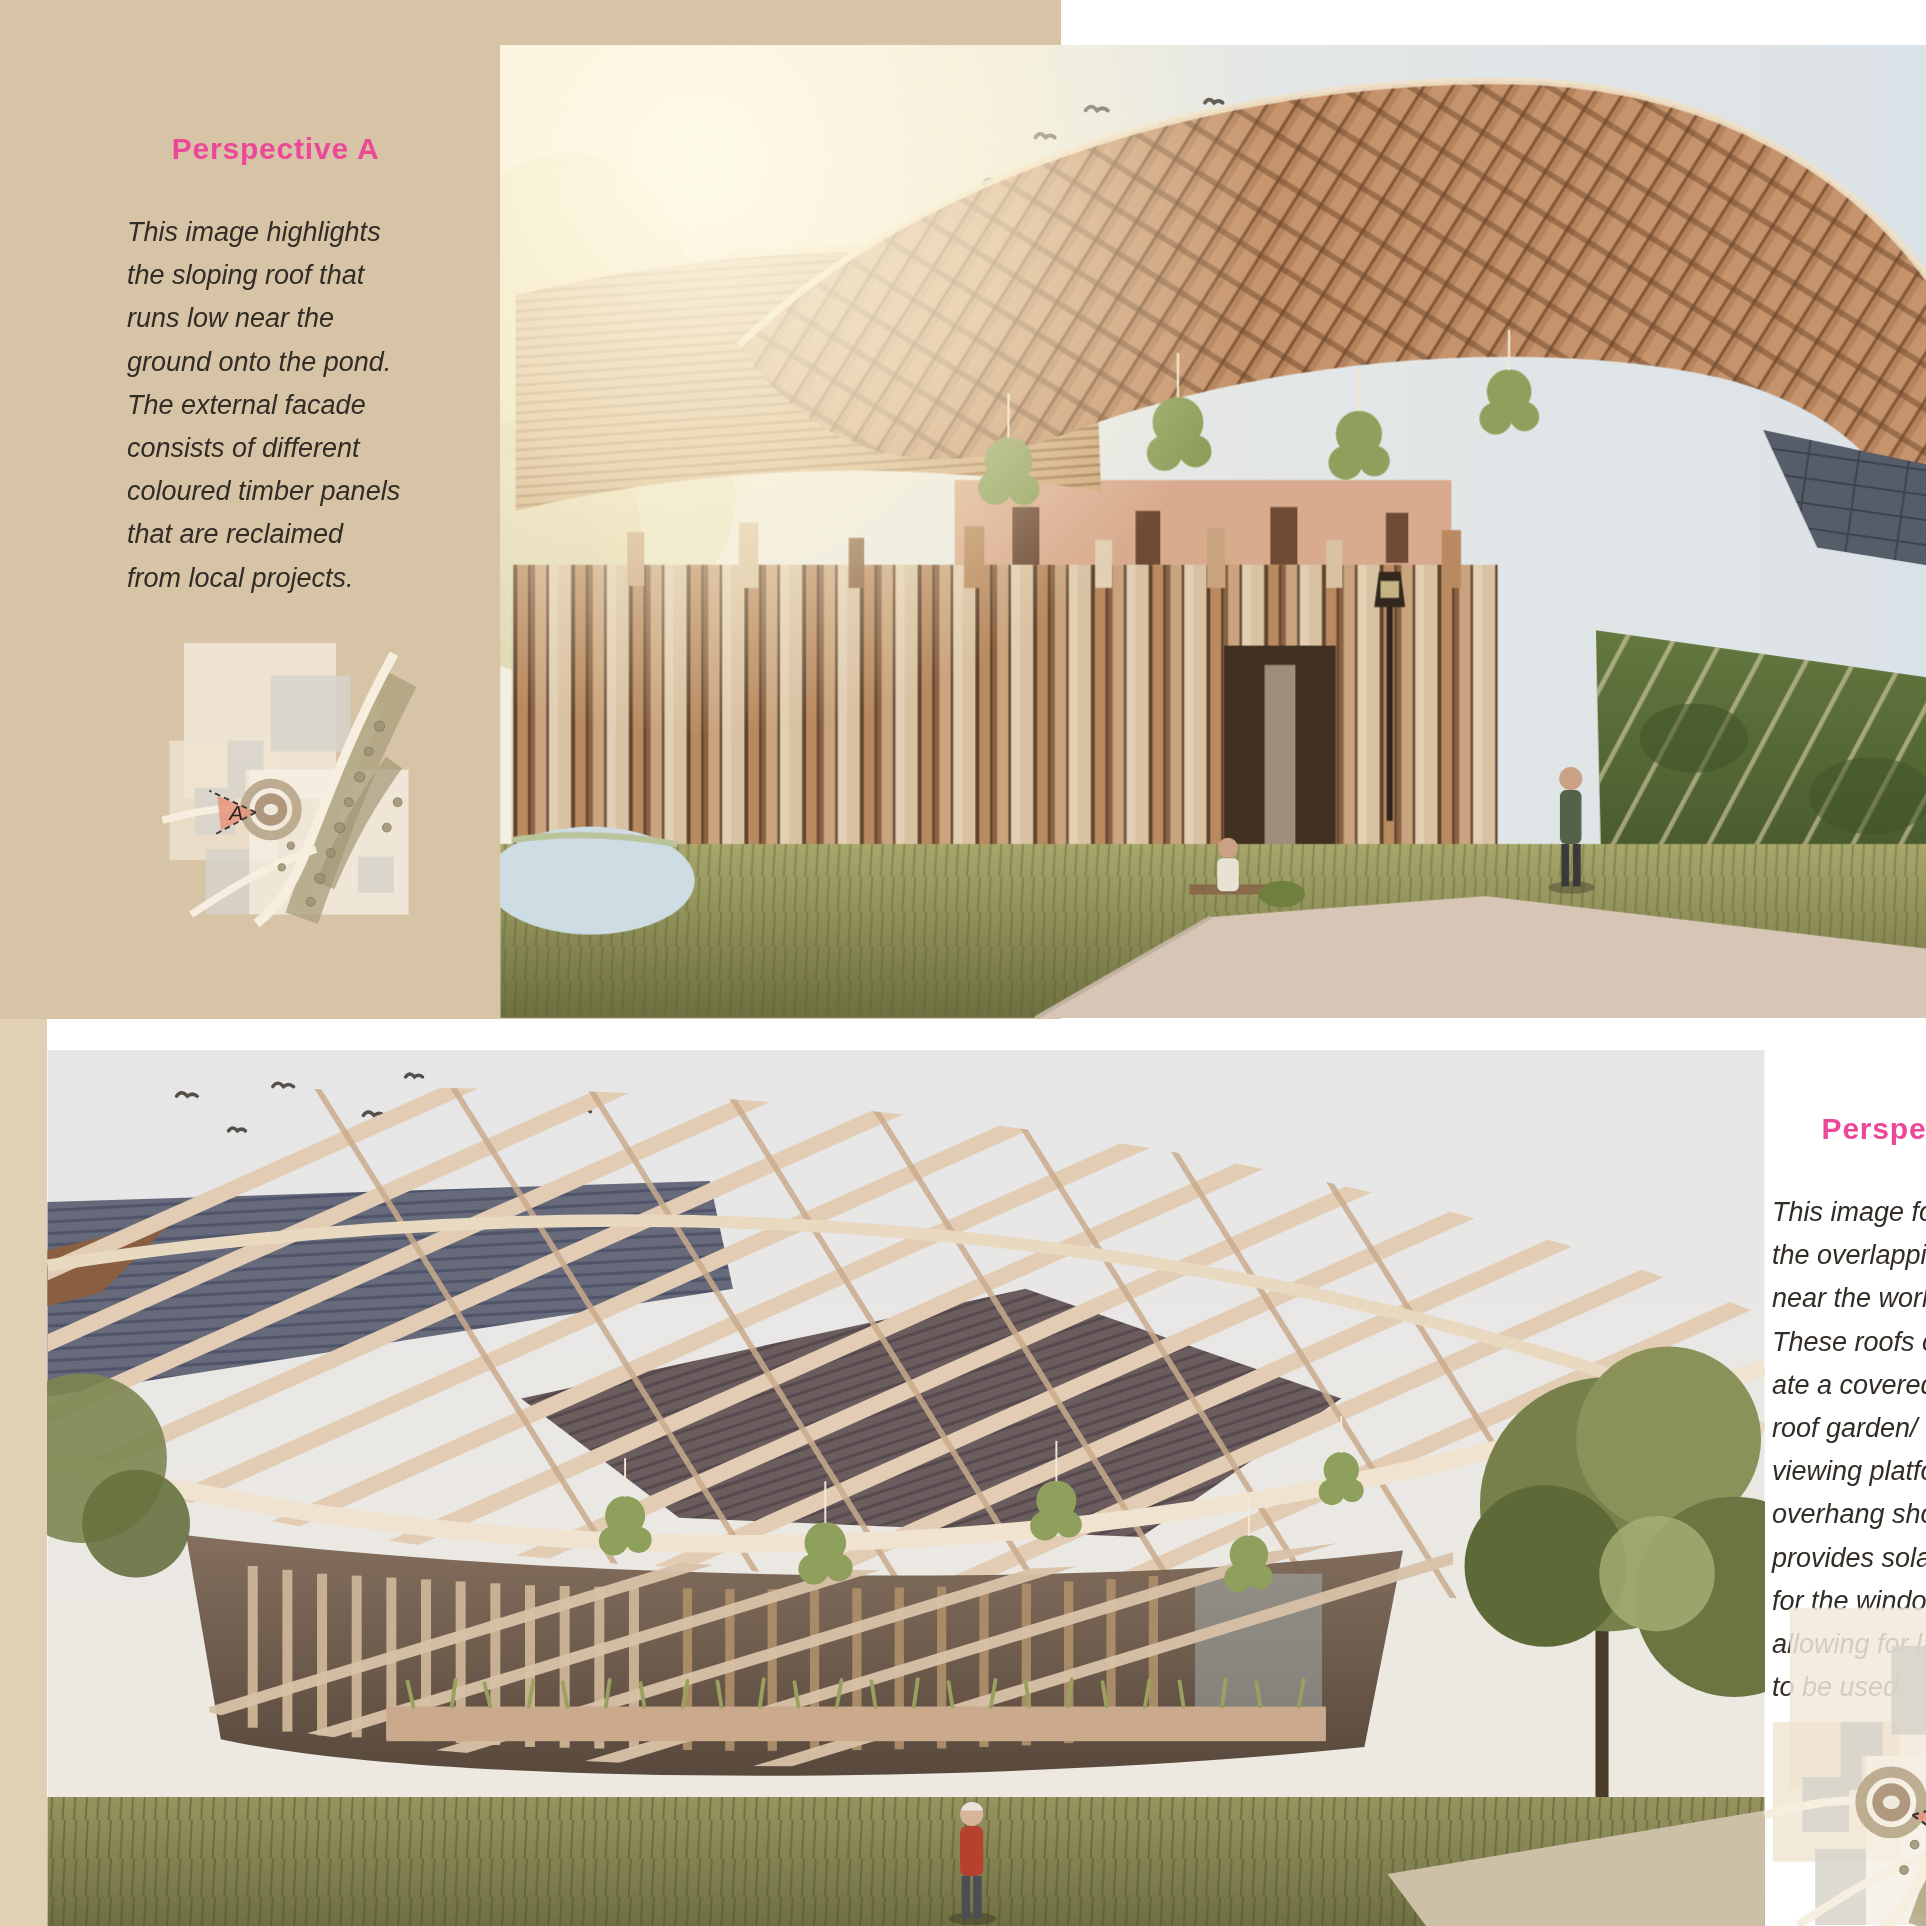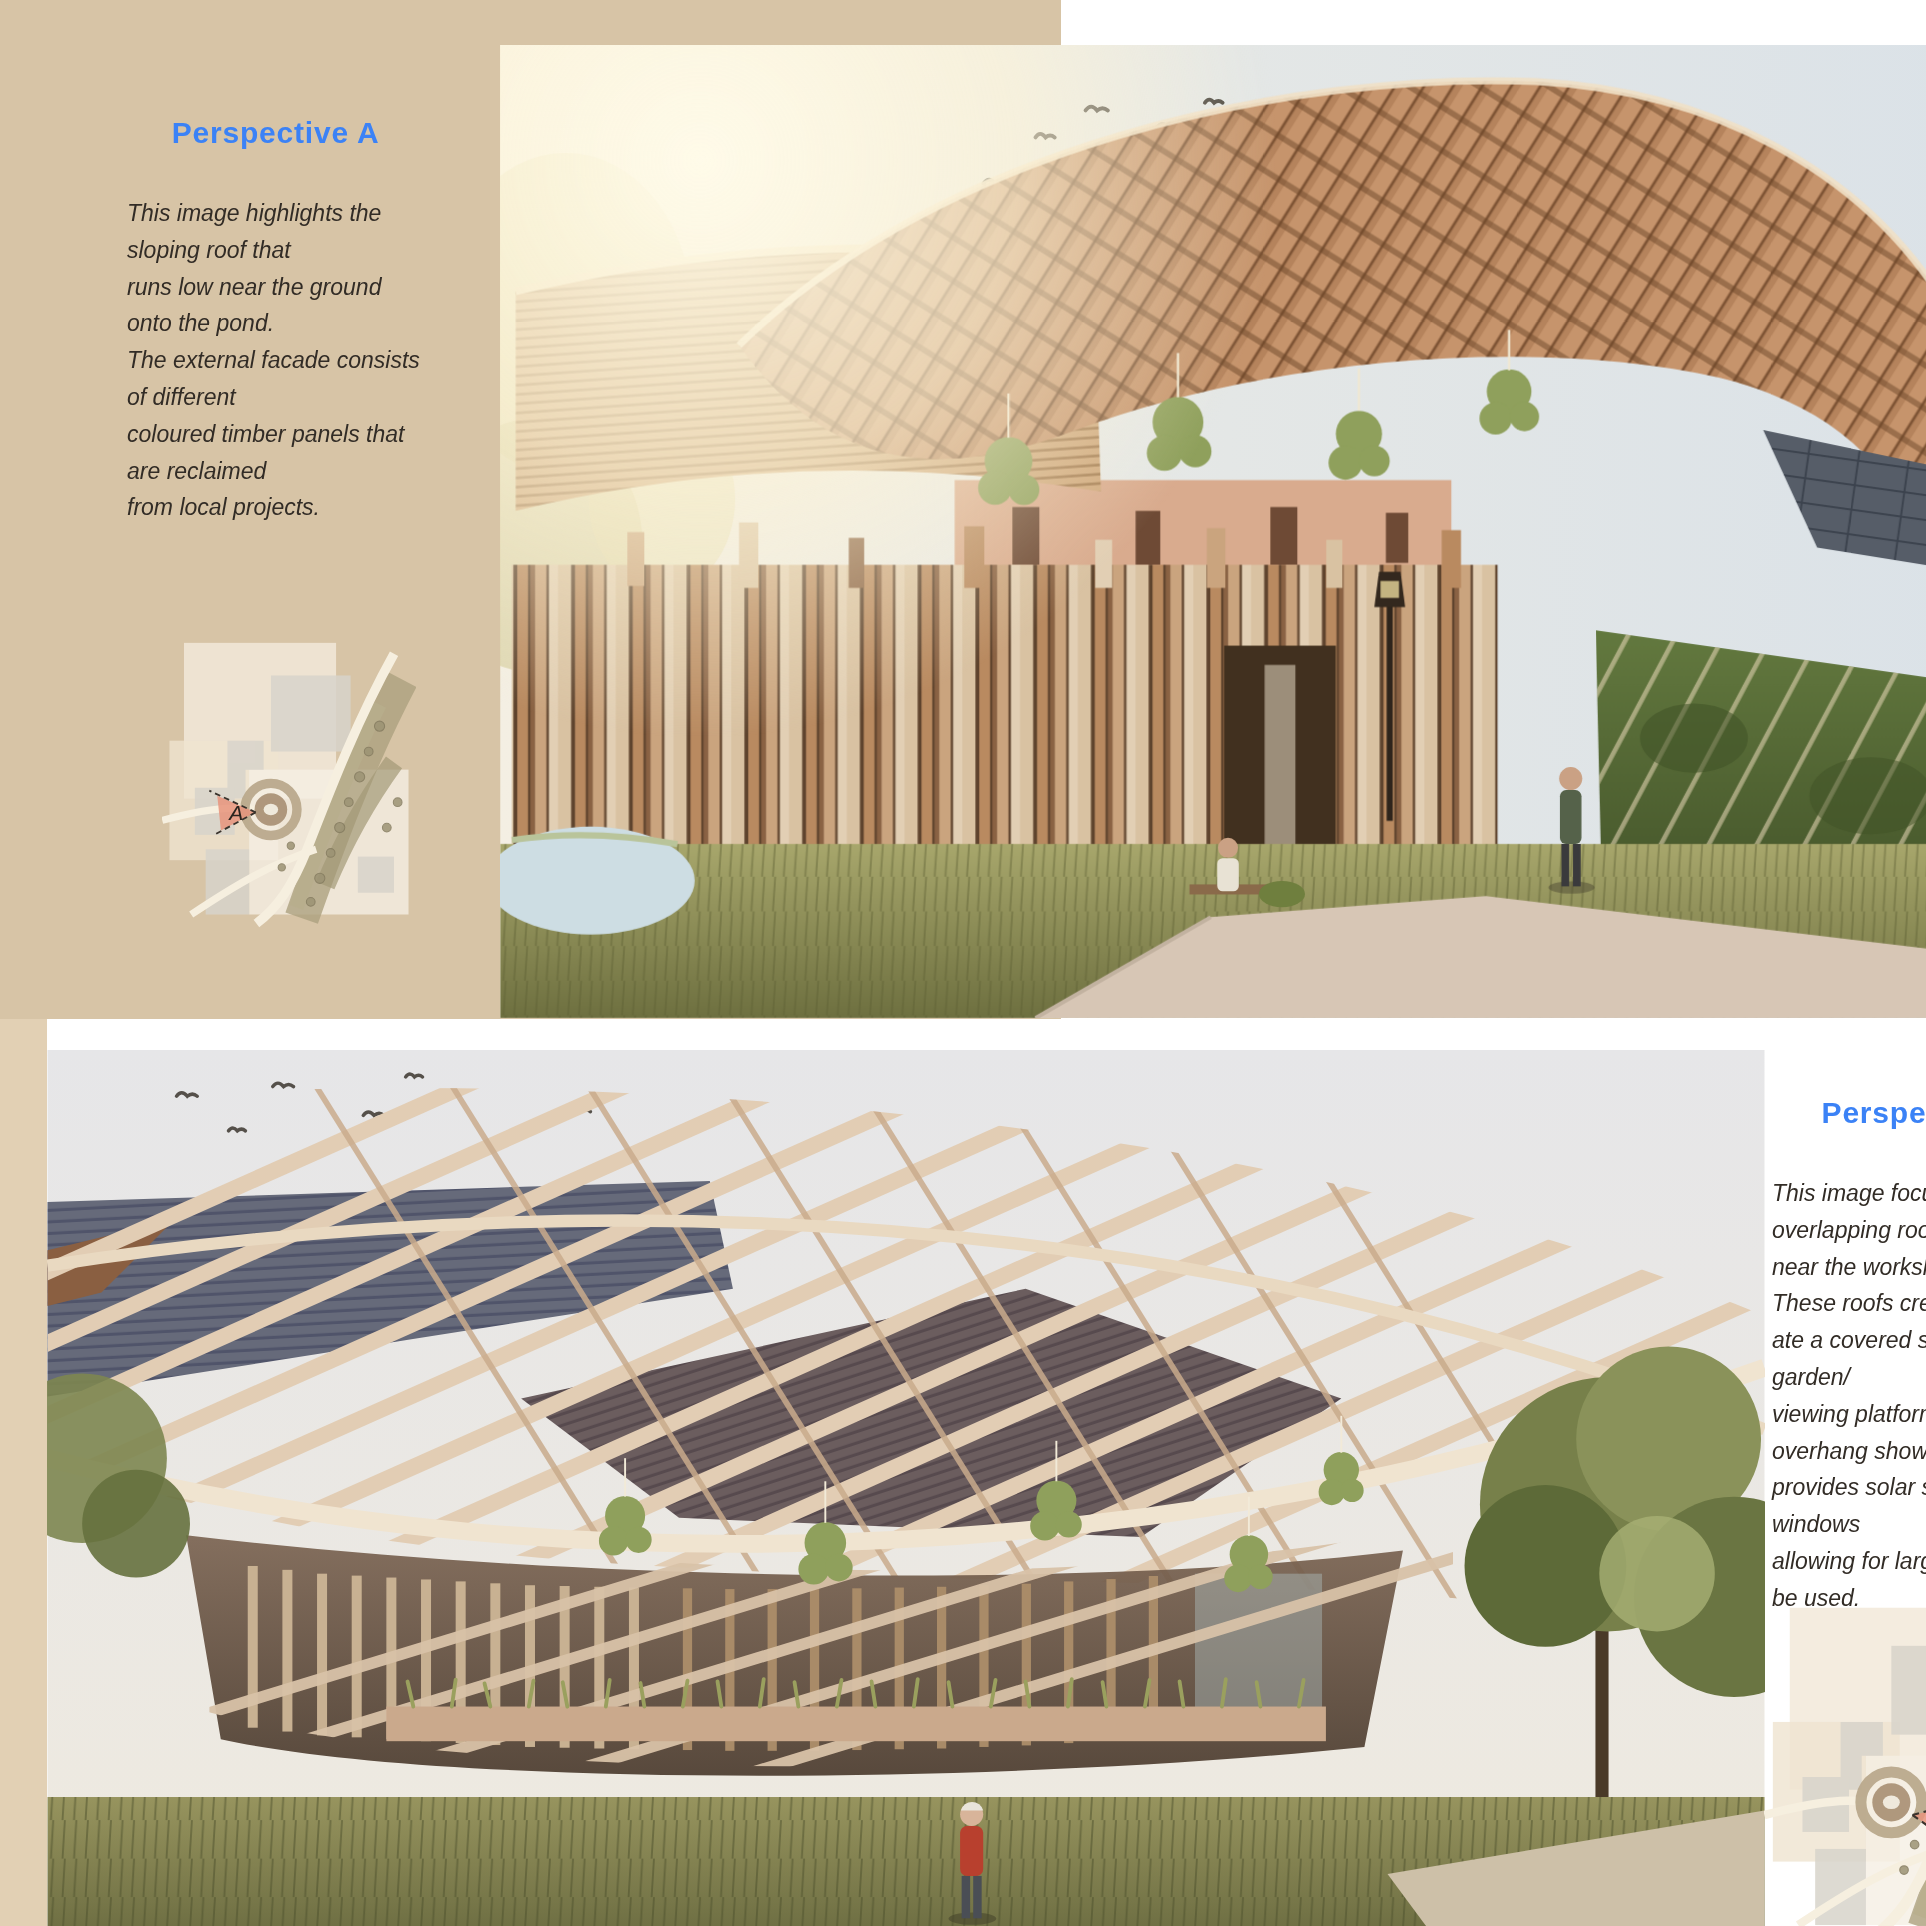--- a/index.html
+++ b/index.html
@@ -2,22 +2,22 @@
 <html style="font-size:6.2px"><head>
 <meta charset="utf-8">
 <style>
   html,body{margin:0;padding:0;background:#ffffff;}
   .page{position:relative;width:2162px;height:3061px;background:#ffffff;overflow:hidden;
         font-family:"Liberation Sans",sans-serif;color:#2a2521;}
   .bg{position:absolute;}
   .render{position:absolute;display:block;}
   .txtblock{position:absolute;}
   .txtblock h2{font-size:30px;font-weight:700;letter-spacing:0.8px;text-align:center;
-               color:#3b82f6;margin:0 0 45px 0;}
-  .txtblock p{font-size:23px;line-height:1.6;font-style:italic;font-weight:400;
+               color:#ec4899;margin:16px 0 45px 0;}
+  .txtblock p{font-size:27px;line-height:1.6;font-style:italic;font-weight:400;
               color:#322c26;margin:0;white-space:pre-line;}
   .sitemap{position:absolute;}
 </style>
 </head>
 <body>
 
 <div class="page">
 
   <div class="bg" style="left:0;top:0;width:1061px;height:1019px;background:#d7c4a6;"></div>
   <div class="bg" style="left:0;top:1019px;width:47px;height:959px;background:#e2d0b4;"></div>

